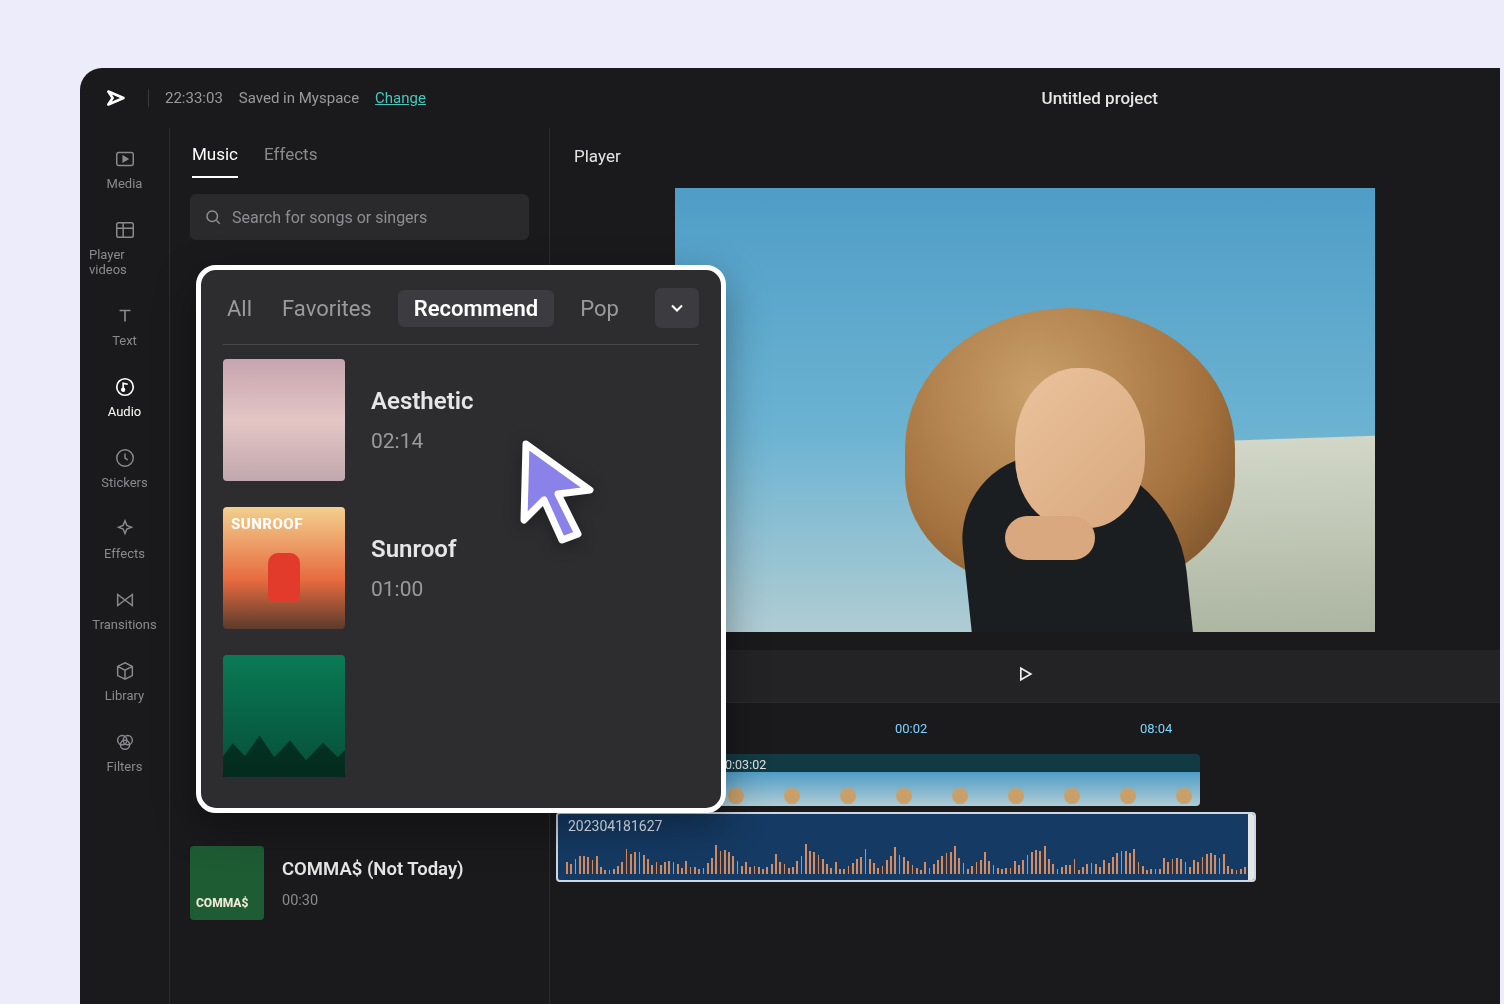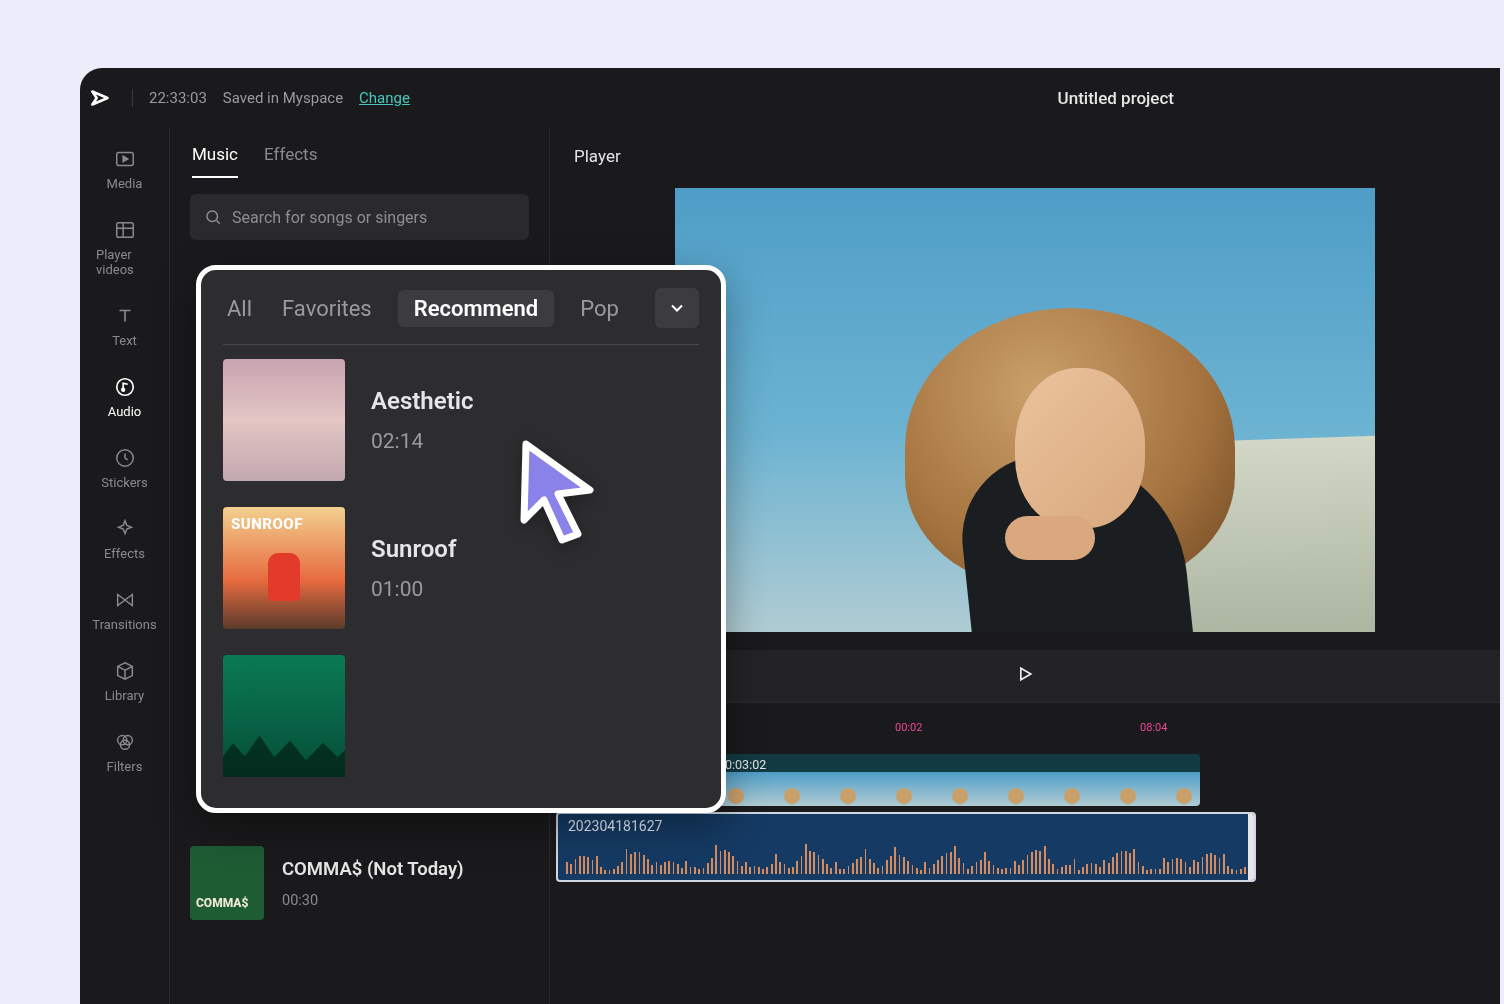--- a/index.html
+++ b/index.html
@@ -19,21 +19,21 @@
     height: 940px;
     background: #1a1a1c;
     border-radius: 22px 0 0 0;
     overflow: hidden;
     color: #e5e5e6;
   }
   .topbar {
     height: 60px;
     display: flex;
     align-items: center;
-    padding: 0 6px;
+    padding: 0 22px;
     color: #a0a0a3;
     font-size: 15px;
     gap: 16px;
   }
   .logo {
     width: 30px; height: 30px; display:flex; align-items:center; justify-content:center;
     color:#fff;
   }
   .vdiv { width:1px; height:18px; background:#3a3a3e; }
   .topbar .save-time { color:#9a9a9d; }
@@ -48,21 +48,21 @@
   .nav {
     width: 90px;
     background:#1a1a1c;
     border-right:1px solid #2b2b2e;
     display:flex; flex-direction:column;
     padding-top:6px;
   }
   .nav-item {
     display:flex; flex-direction:column; align-items:center; gap:6px;
     color:#8a8a8e; font-size:13px;
-    padding:14px 16px;
+    padding:14px 9px;
     cursor:pointer;
   }
   .nav-item.active { color:#fff; }
   .nav-icon { width:22px; height:22px; display:flex; align-items:center; justify-content:center; }
 
   .left-panel {
     width: 380px;
     background:#1a1a1c;
     border-right:1px solid #2b2b2e;
     display:flex; flex-direction:column;
@@ -108,21 +108,21 @@
   .body-shape { position:absolute; right:190px; bottom:-40px; width:220px; height:220px; background:#1a1e20; border-radius:38% 60% 0 0; transform:rotate(-6deg);}  
   .surf { position:absolute; right:-30px; bottom:-20px; width:420px; height:210px; background:linear-gradient(180deg,#d2d7c8,#a9b39e); border-radius:60% 0 0 0; transform:rotate(-2deg);}  
   .arm { position:absolute; right:280px; bottom:72px; width:90px; height:44px; background:#d9a87e; border-radius:22px;}  
 
   .play-strip {
     height:52px; background:#232326; display:flex; align-items:center; justify-content:center; color:#eee;
   }
 
   .timeline-ruler {
     height:48px; background:#1a1a1c; border-top:1px solid #2b2b2e;
-    position:relative; color:#ec4899; font-size:11px;
+    position:relative; color:#7dd3fc; font-size:13px;
   }
   .tick { position:absolute; top:18px; }
   .track-row {
     height:58px; background:#1a1a1c; position:relative; padding:4px 0;
   }
   .video-clip {
     position:absolute; left:90px; top:4px; height:52px; width:560px; background:#123a42;
     border-radius:4px; display:flex; align-items:center; overflow:hidden; gap:4px; padding-left:4px;
     color:#e5e5e6; font-size:13px;
   }

